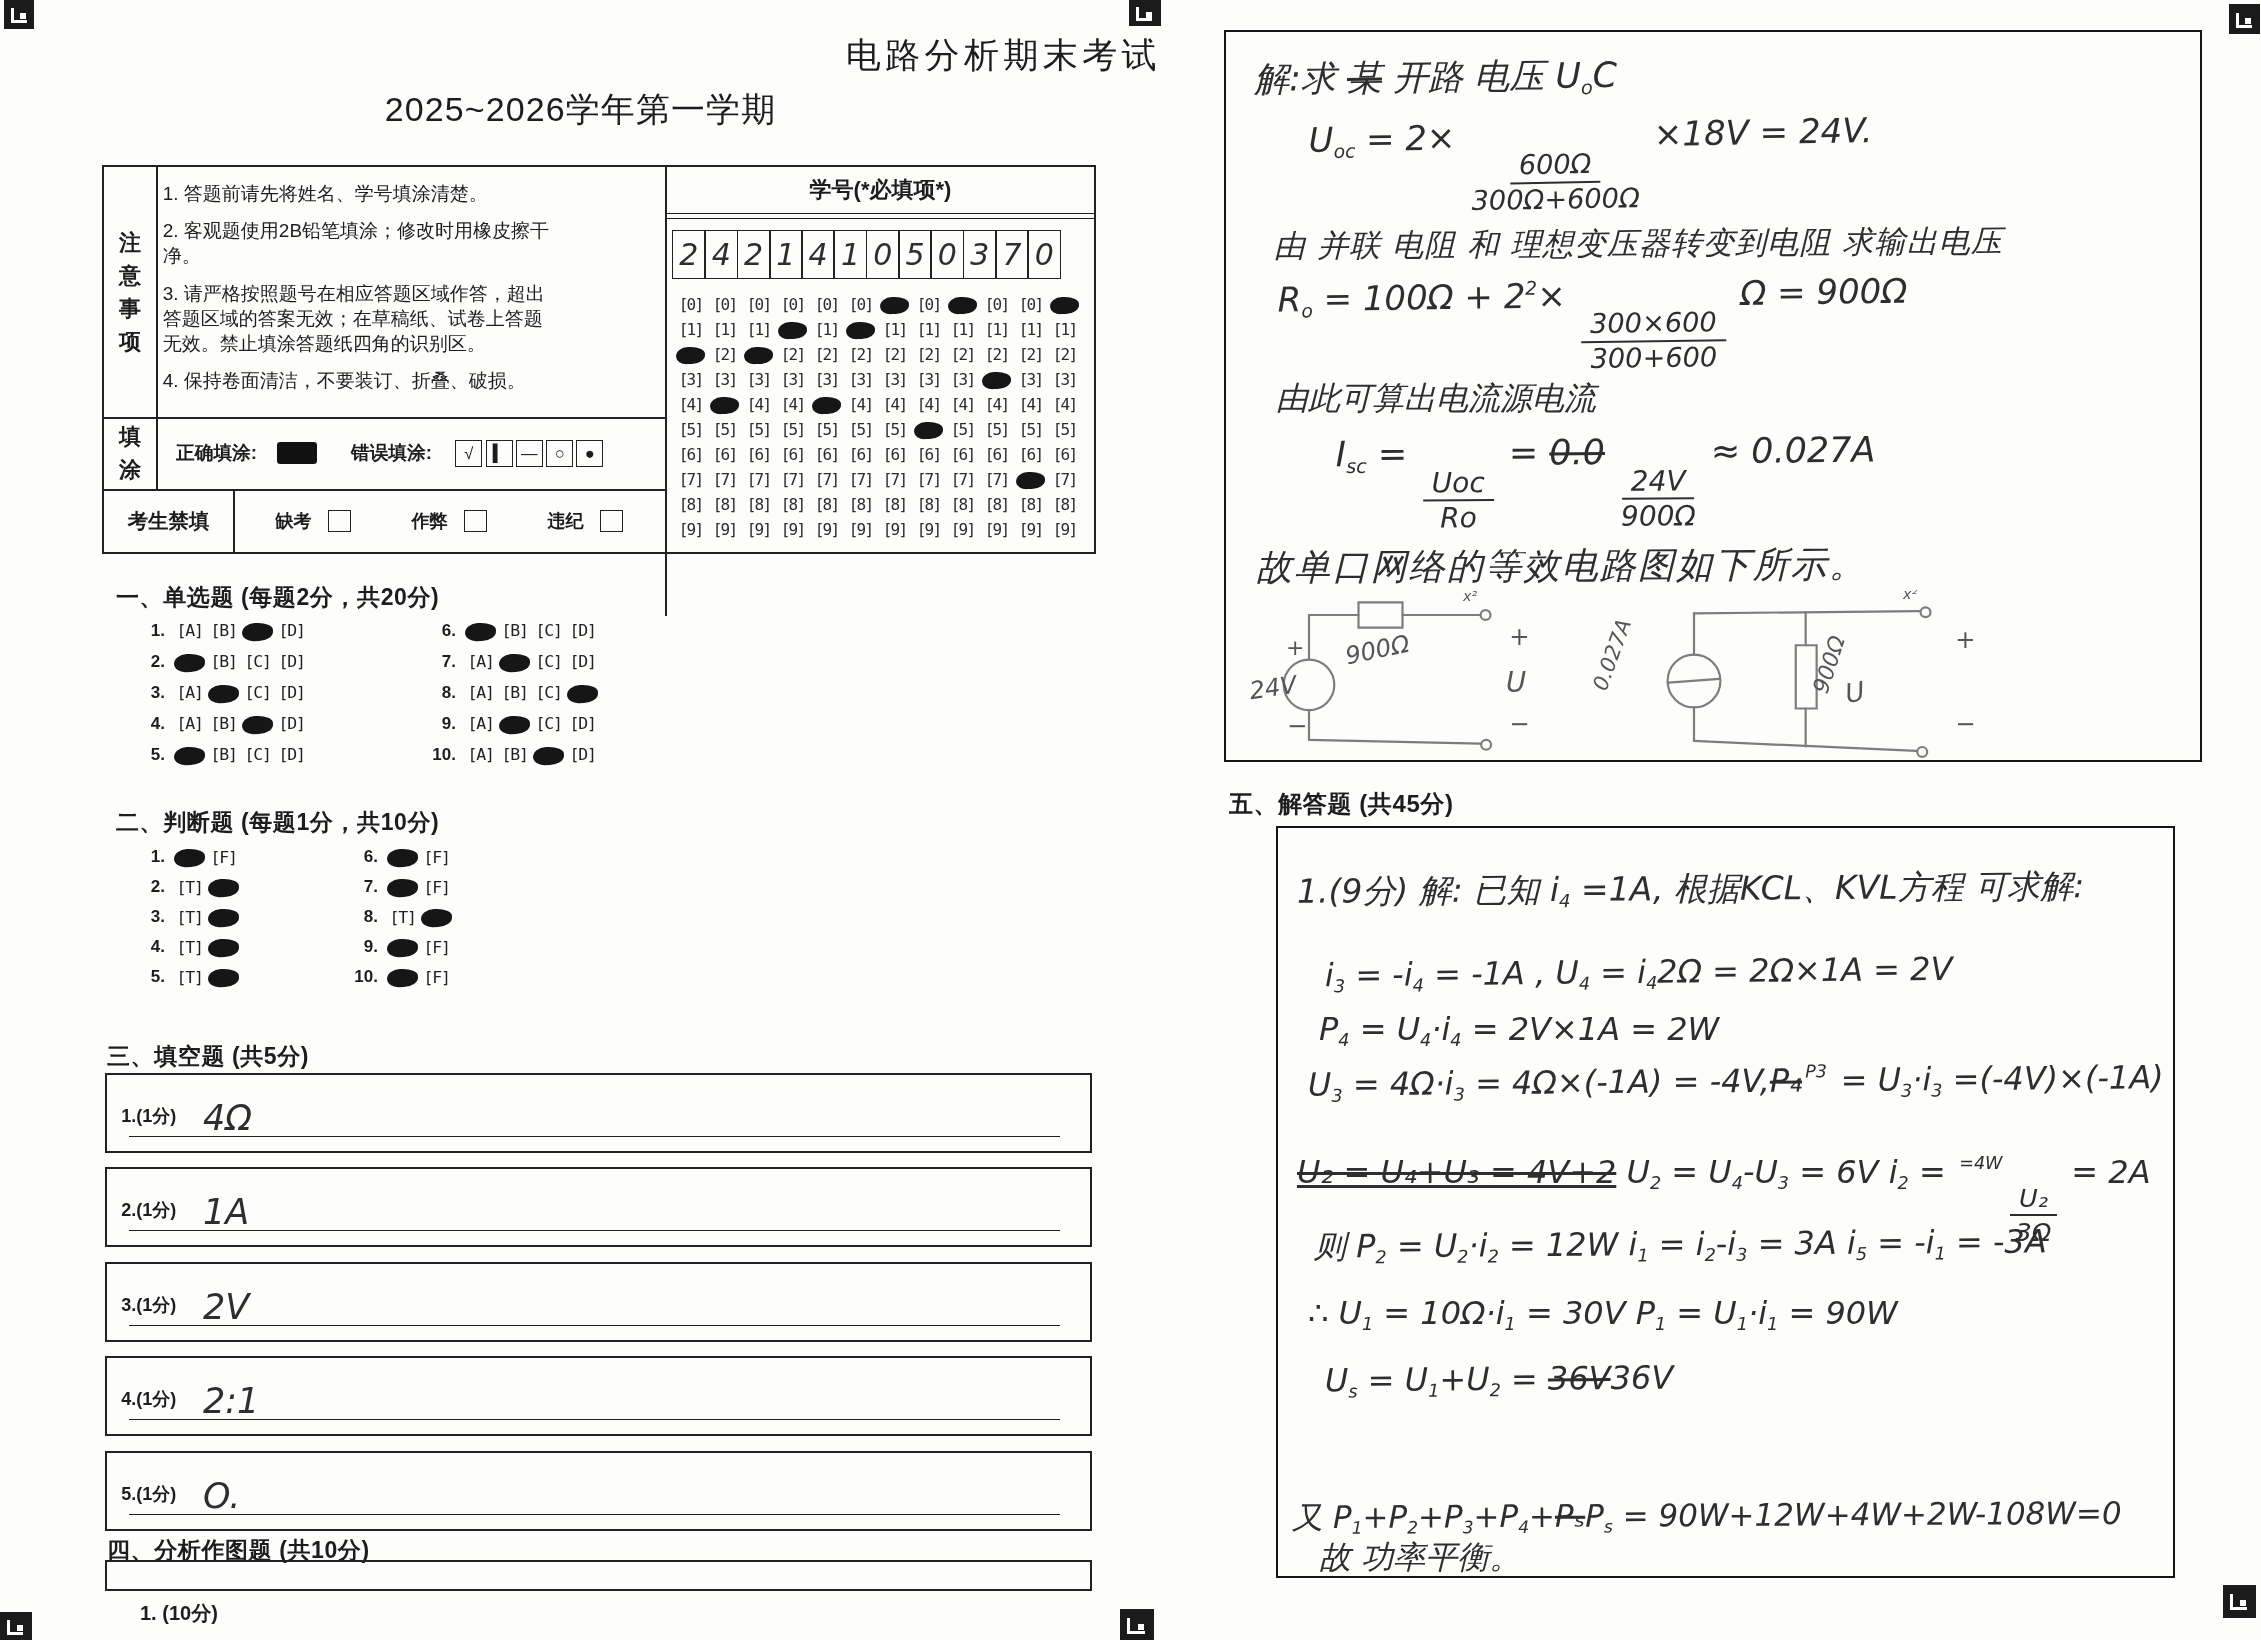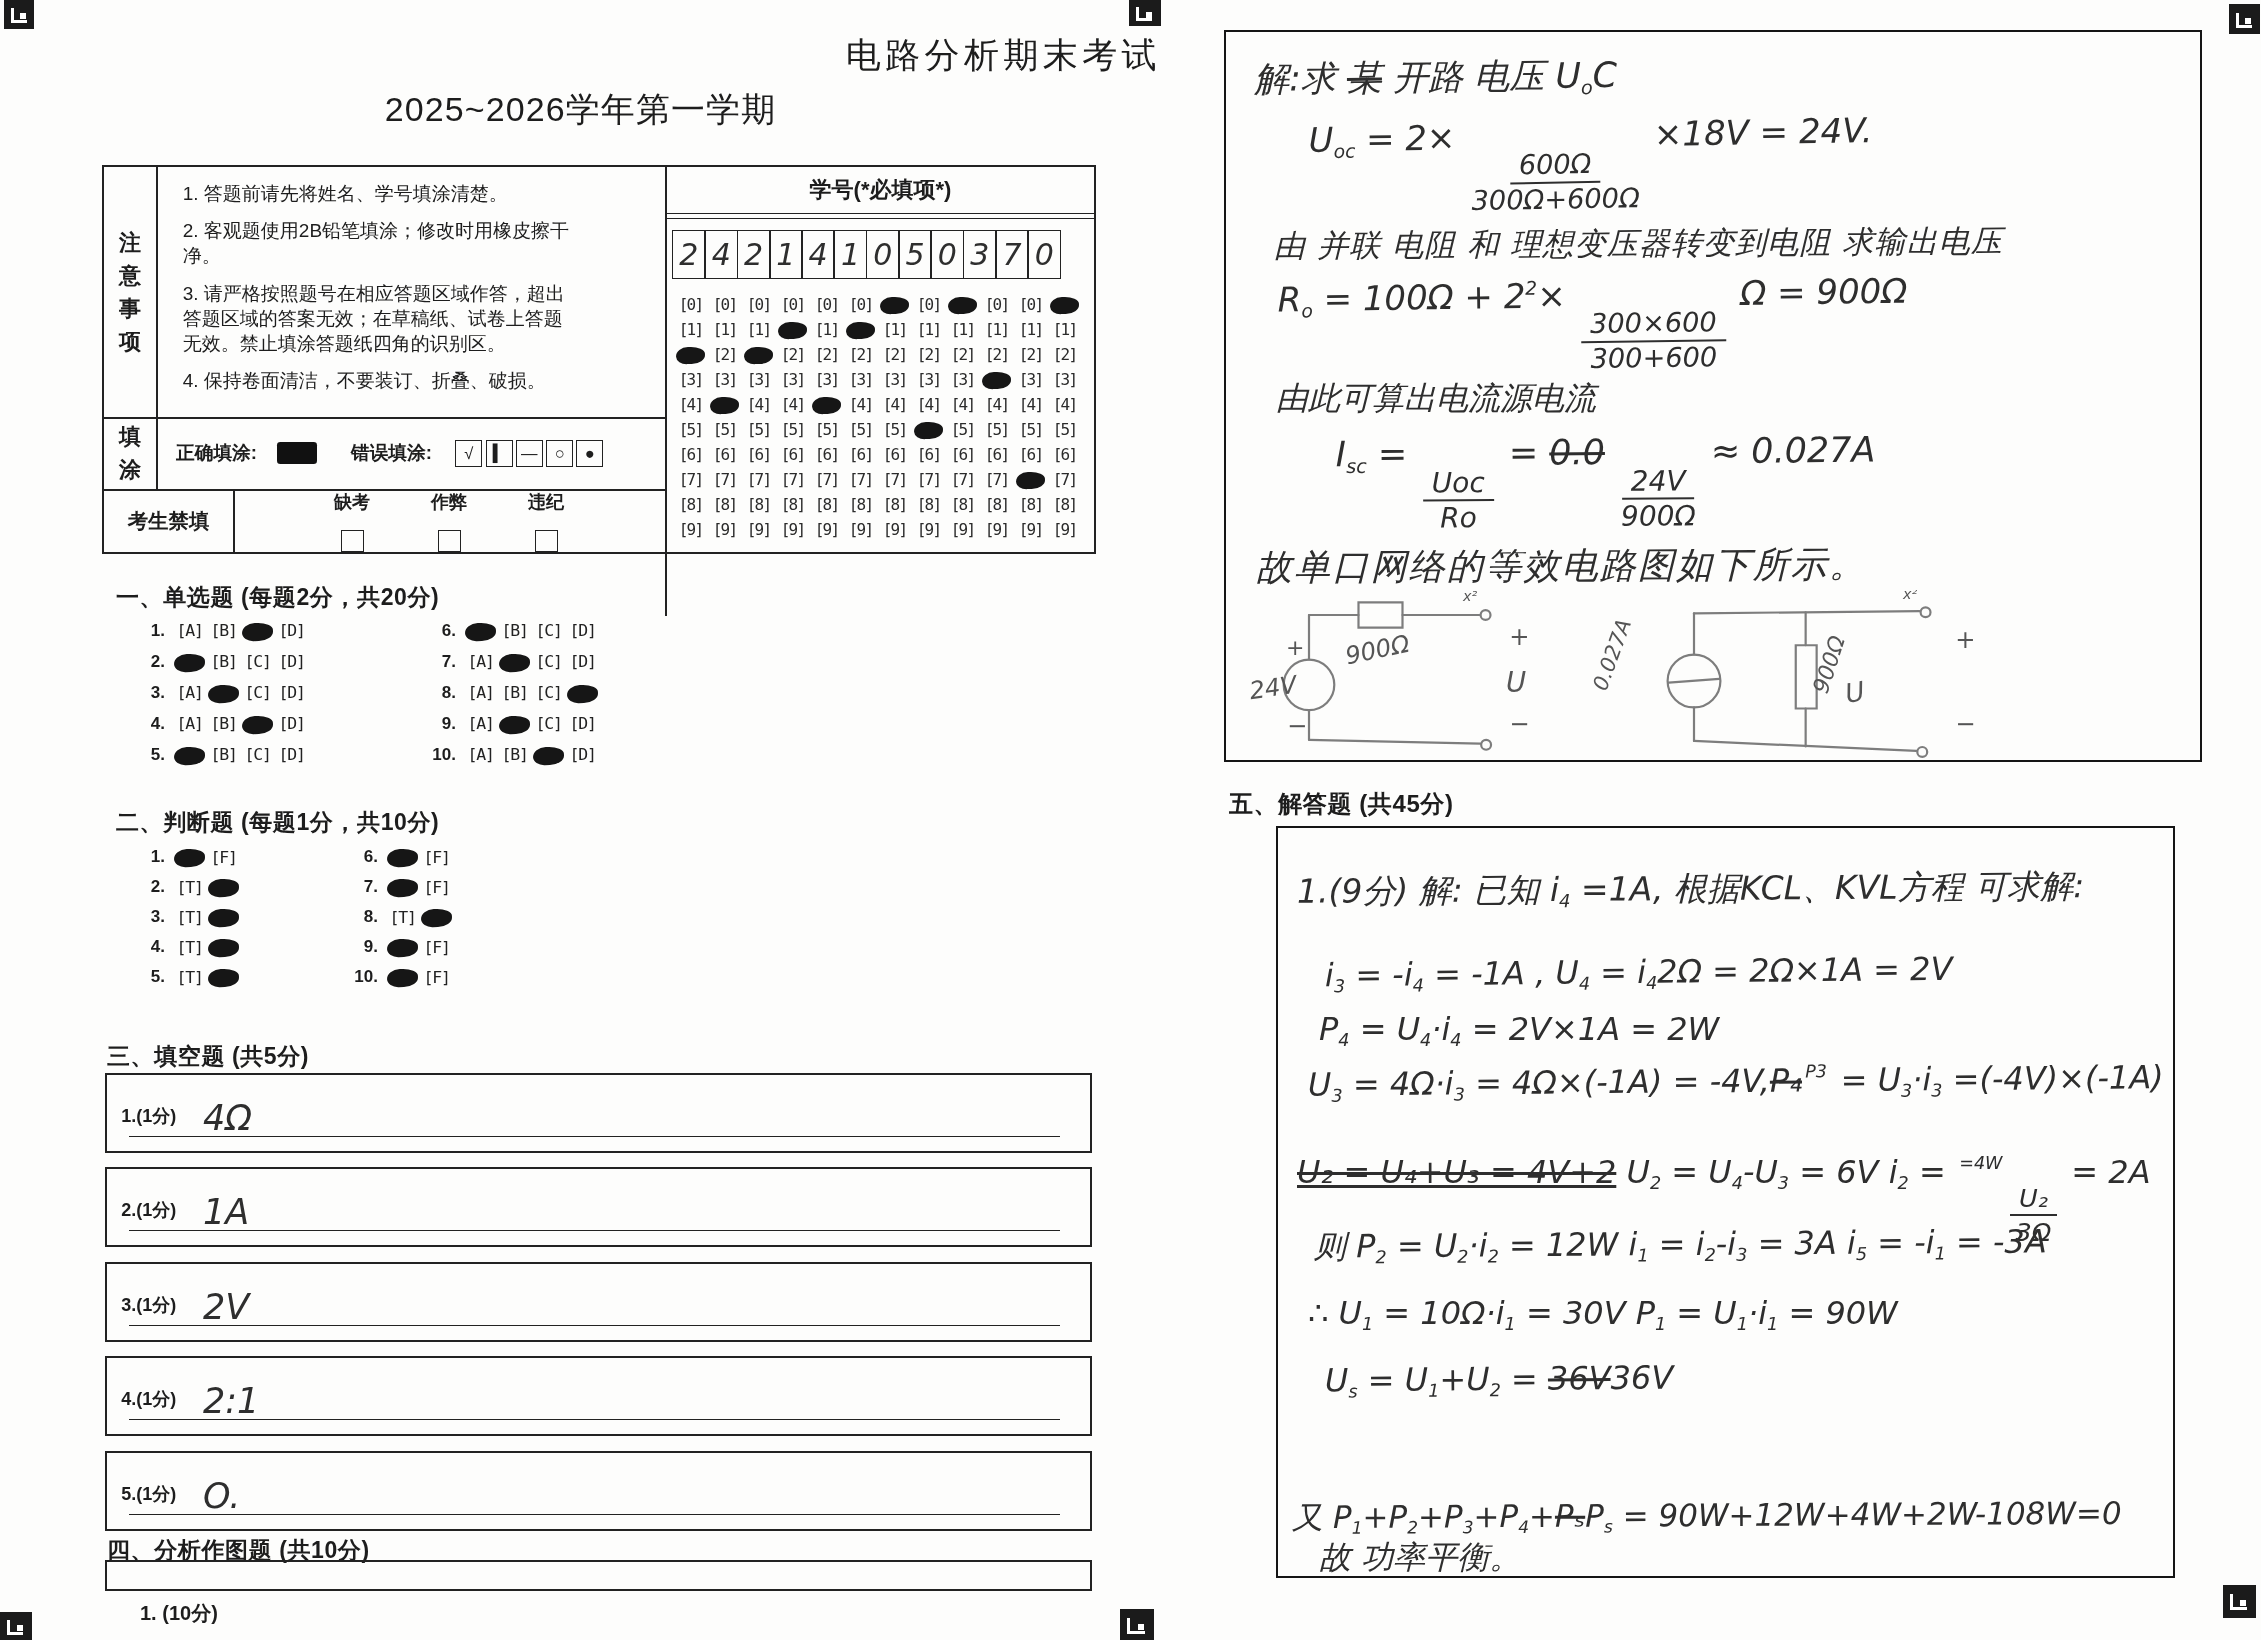--- a/index.html
+++ b/index.html
@@ -15,34 +15,34 @@
       font-size:35px;font-weight:500;letter-spacing:4.4px;}
   .page-subtitle{position:absolute;left:0;top:87px;width:1161px;text-align:center;
       font-size:34px;font-weight:500;letter-spacing:1.1px;}
   .sec-title{position:absolute;font-size:23px;font-weight:600;letter-spacing:0.6px;}
   
   #notice-table{position:absolute;left:102px;top:165px;width:990px;height:385px;border:2.2px solid #222;}
   .vline,.hline{position:absolute;background:#222;}
   .v-label{position:absolute;display:flex;align-items:center;justify-content:center;
       font-size:22px;font-weight:600;}
   .v-label span{width:1.15em;text-align:center;word-break:break-all;line-height:1.5;}
-  #notes{position:absolute;left:60px;top:0;width:422px;height:250px;box-sizing:border-box;
+  #notes{position:absolute;left:40px;top:0;width:422px;height:250px;box-sizing:border-box;
       padding:14.3px 16.5px 5.5px 18.7px;}
   .note-item{font-size:19px;line-height:1.32;margin-bottom:12px;}
   #fill-demo{position:absolute;left:52px;top:250px;width:509px;height:72px;
       display:flex;align-items:center;gap:20px;padding-left:20px;box-sizing:border-box;}
   .demo-label{font-size:18.7px;font-weight:600;}
   .demo-solid{width:40px;height:22px;background:#111;border-radius:3.3px;}
   .demo-box{width:25px;height:25px;border:1.7px solid #222;display:flex;align-items:center;
       justify-content:center;font-size:16.5px;margin-left:3.3px;}
   #forbidden-label{position:absolute;left:0;top:322px;width:129px;height:63px;
       display:flex;align-items:center;justify-content:center;font-size:20.4px;font-weight:600;}
   #forbidden-content{position:absolute;left:129px;top:322px;width:432px;height:63px;
       display:flex;justify-content:center;gap:61px;align-items:center;}
-  .forb-group{display:flex;flex-direction:column;align-items:center;gap:16px;}
+  .forb-group{display:flex;align-items:center;gap:16px;}
   .forb-group .lbl{font-size:18px;font-weight:600;}
   .forb-box{width:21px;height:20px;border:1.7px solid #222;}
   
   #sid{position:absolute;left:561px;top:0;width:429px;height:449px;border-left:2.2px solid #222;box-sizing:border-box;}
   #sid-header{position:absolute;left:0;top:7.7px;width:100%;text-align:center;font-size:22px;font-weight:600;}
   #sid-dline{position:absolute;left:0;top:46px;width:100%;height:5.5px;
       border-top:1.7px solid #222;border-bottom:1.7px solid #222;box-sizing:border-box;}
   #digit-row{position:absolute;left:6.6px;top:63px;display:flex;}
   .digit-cell{width:32px;height:47px;border:1.7px solid #222;margin-left:-1.7px;
       display:flex;align-items:center;justify-content:center;}

